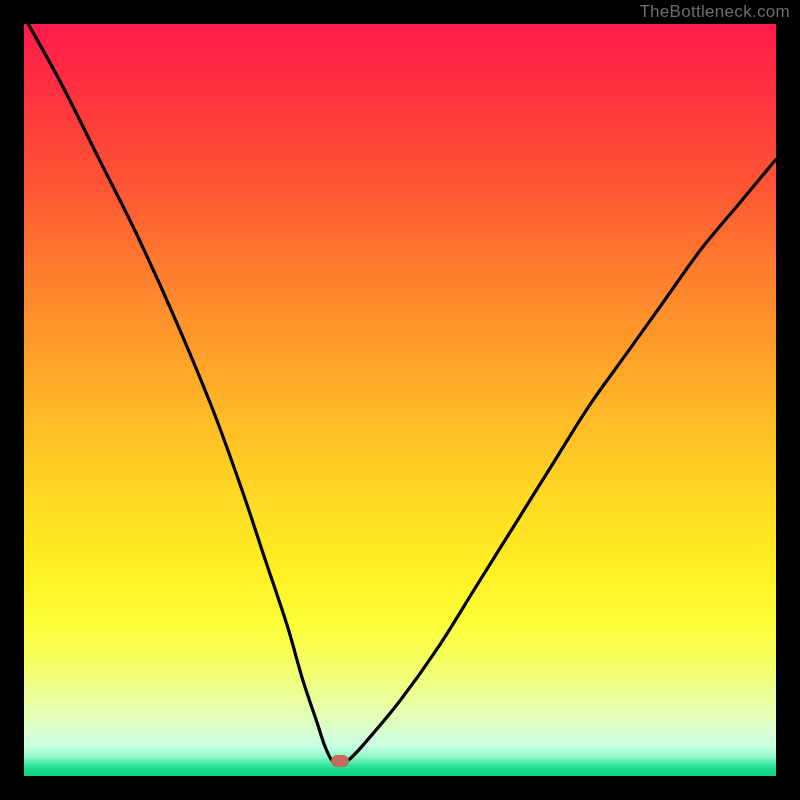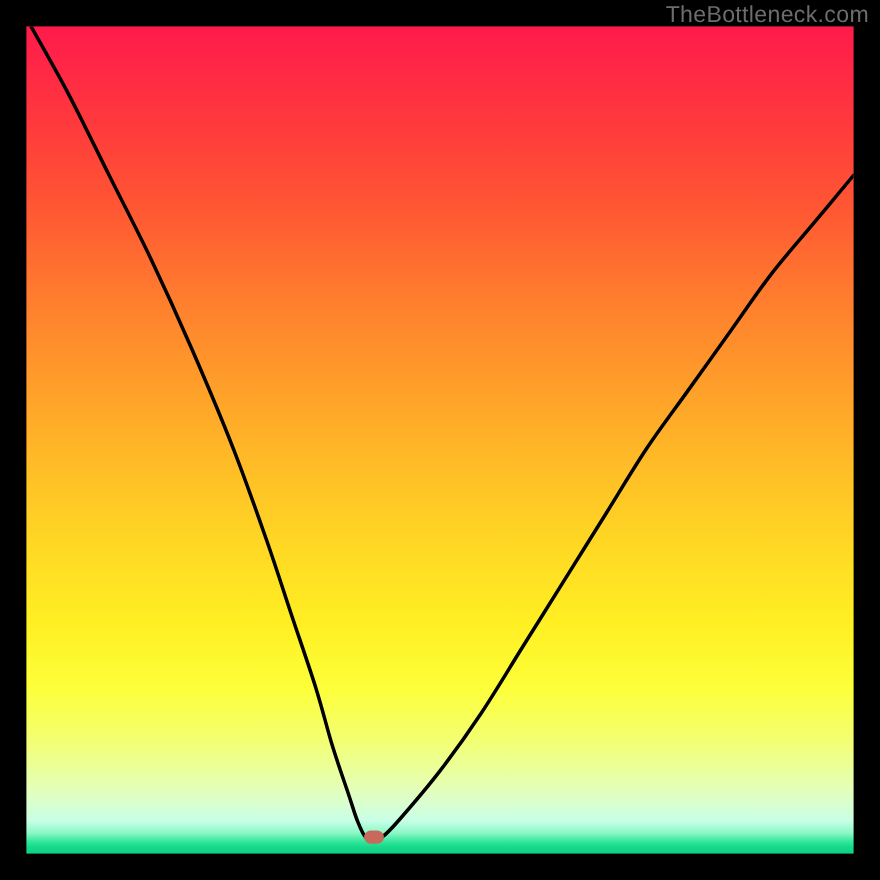--- a/index.html
+++ b/index.html
@@ -42,21 +42,21 @@
       #2fe69a 98.6%,
       #16d98a 99.2%,
       #0fd184 100%
     );
   }
   .watermark {
     position: absolute;
     top: 2px;
     right: 10px;
     color: #6d6d6d;
-    font-size: 21px;
+    font-size: 17px;
     font-weight: 500;
     letter-spacing: 0.3px;
     font-family: Arial, Helvetica, sans-serif;
   }
   svg.curve {
     position: absolute;
     left: 0;
     top: 0;
     width: 752px;
     height: 752px;

